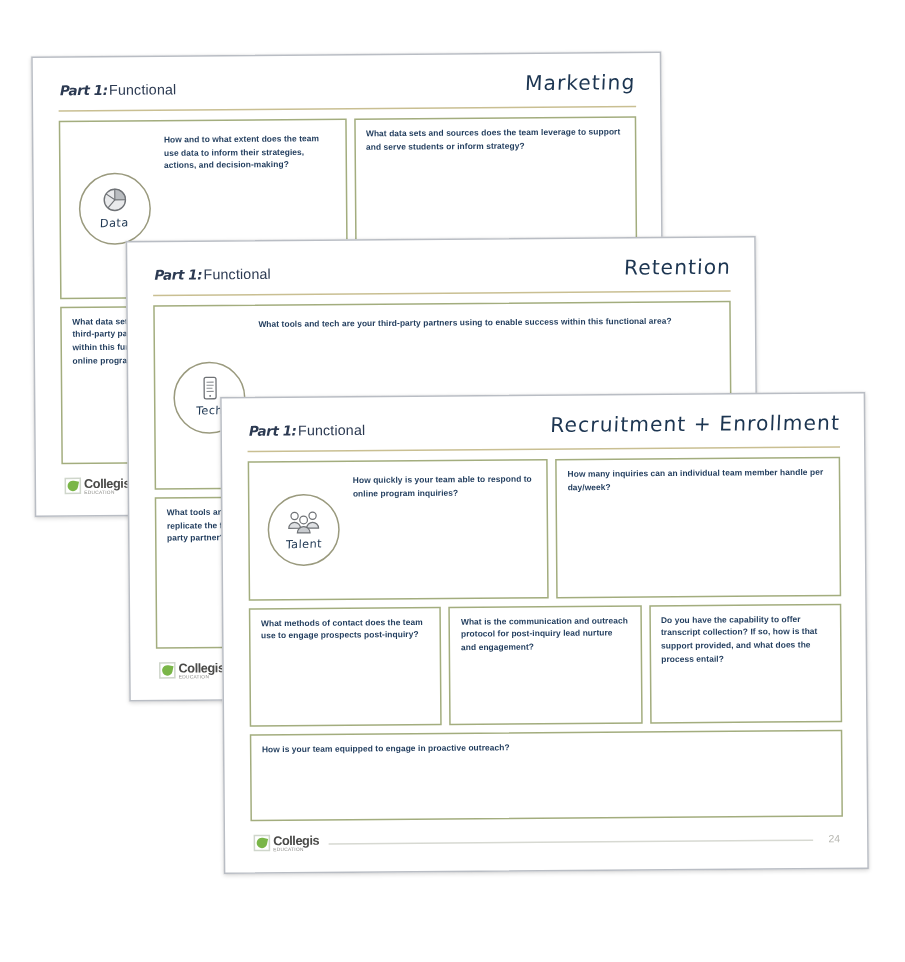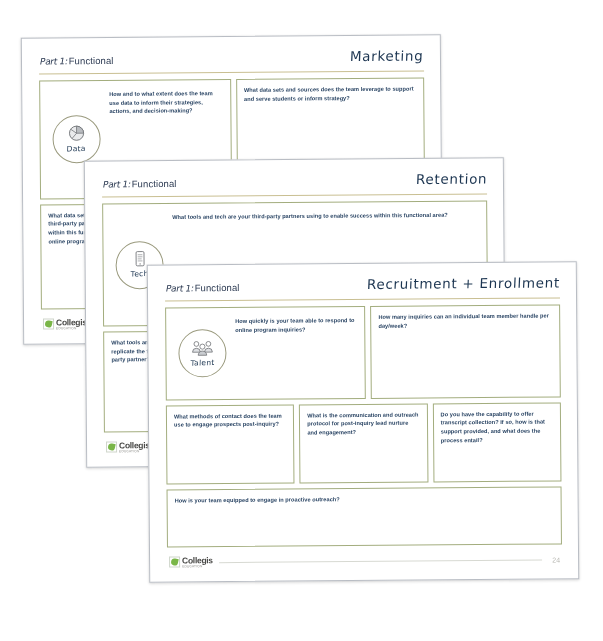--- a/index.html
+++ b/index.html
@@ -37,21 +37,21 @@
   
   .pg-head{
     display:flex;align-items:flex-end;justify-content:space-between;
     padding:2px 4px 4px 6px;
   }
   .pg-head .left{
     font-size:9.5px;color:#2c3a52;letter-spacing:.1px;white-space:nowrap;
   }
   .pg-head .left .hand{
     font-family:"DejaVu Sans", sans-serif;
-    font-weight:400;font-style:italic;font-size:9px;
+    font-weight:700;font-style:italic;font-size:9px;
     letter-spacing:-0.3px;margin-right:1px;
   }
   .pg-head .right{
     font-family:"DejaVu Sans", sans-serif;
     font-size:13.5px;font-weight:400;
     color:#1c3551;letter-spacing:.7px;
     white-space:nowrap;
     transform:skewX(-3deg);
   }
   .rule{

